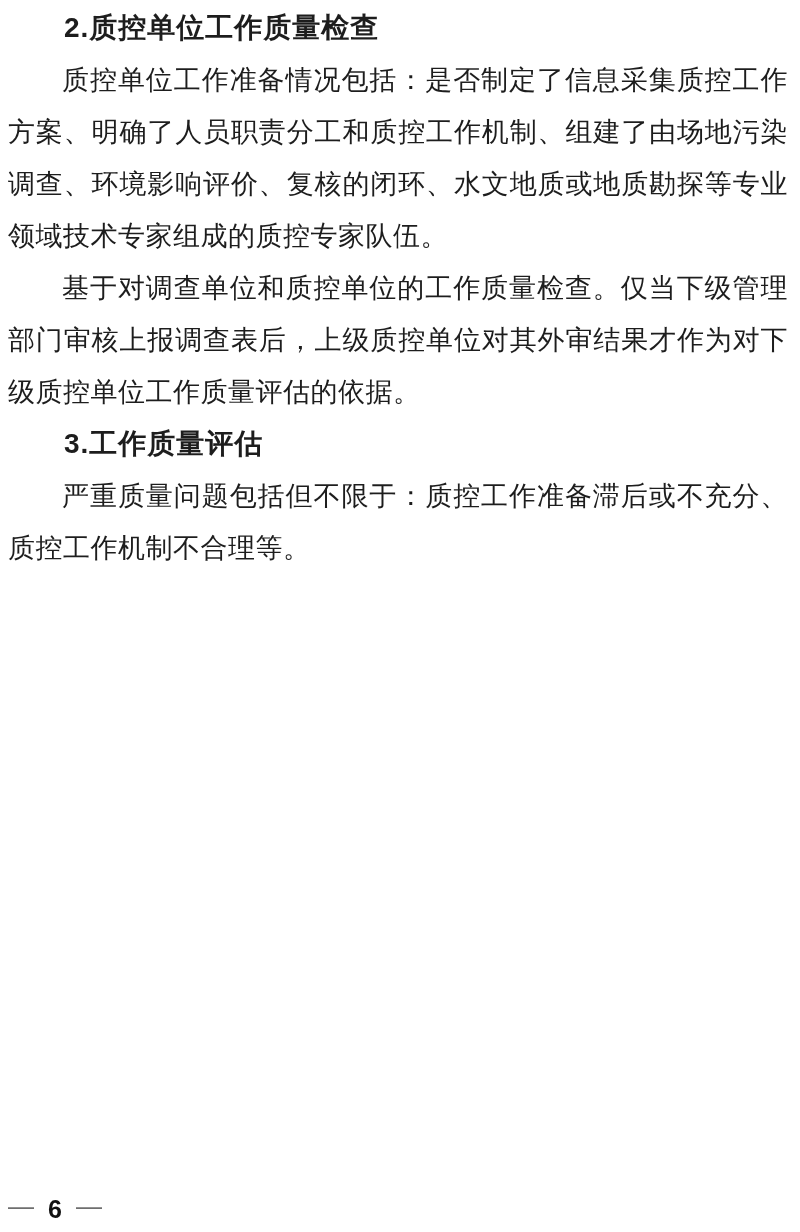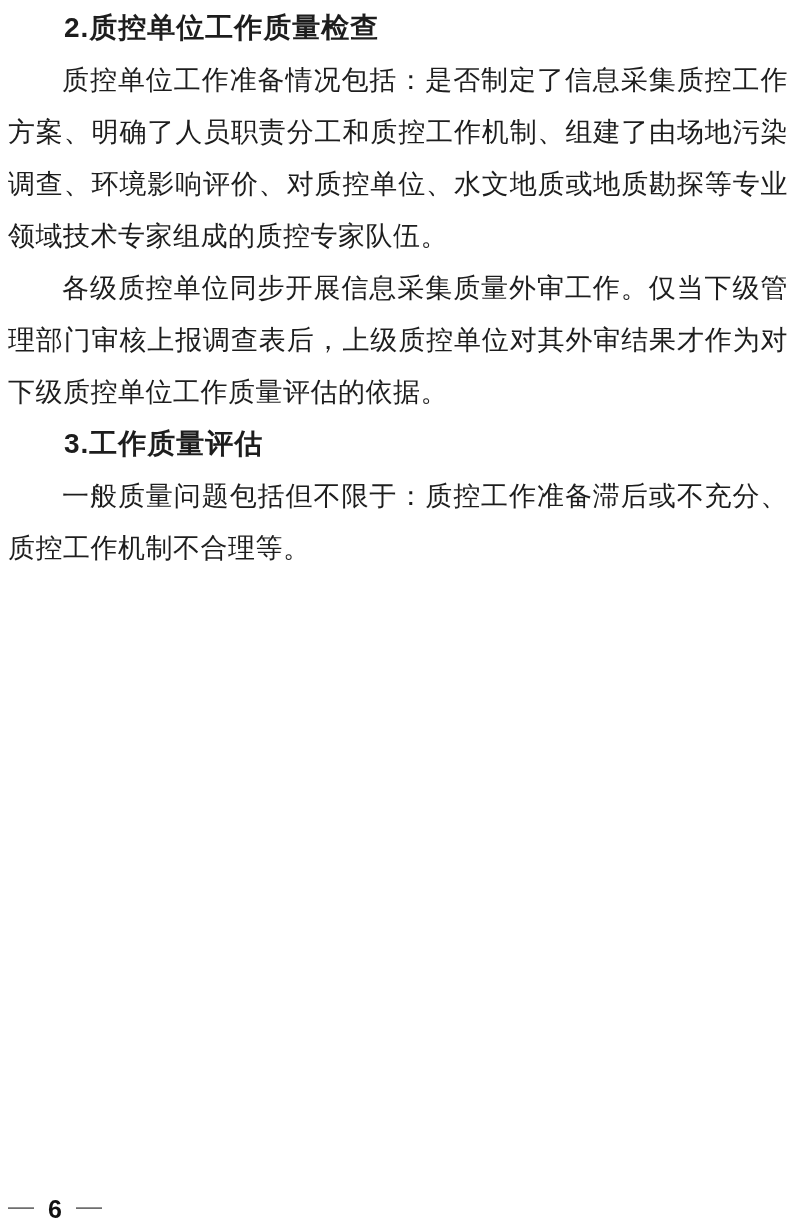--- a/index.html
+++ b/index.html
@@ -62,24 +62,24 @@
     line-height: 26px;
     font-weight: 600;
   }
 </style>
 </head>
 <body>
 
 <div class="page">
   <div class="content">
     <h3 class="heading">2.质控单位工作质量检查</h3>
-    <p class="para">质控单位工作准备情况包括：是否制定了信息采集质控工作方案、明确了人员职责分工和质控工作机制、组建了由场地污染调查、环境影响评价、对质控单位、水文地质或地质勘探等专业领域技术专家组成的质控专家队伍。</p>
-    <p class="para">各级质控单位同步开展信息采集质量外审工作。仅当下级管理部门审核上报调查表后，上级质控单位对其外审结果才作为对下级质控单位工作质量评估的依据。</p>
+    <p class="para">质控单位工作准备情况包括：是否制定了信息采集质控工作方案、明确了人员职责分工和质控工作机制、组建了由场地污染调查、环境影响评价、复核的闭环、水文地质或地质勘探等专业领域技术专家组成的质控专家队伍。</p>
+    <p class="para">基于对调查单位和质控单位的工作质量检查。仅当下级管理部门审核上报调查表后，上级质控单位对其外审结果才作为对下级质控单位工作质量评估的依据。</p>
     <h3 class="heading">3.工作质量评估</h3>
-    <p class="para">一般质量问题包括但不限于：质控工作准备滞后或不充分、质控工作机制不合理等。</p>
+    <p class="para">严重质量问题包括但不限于：质控工作准备滞后或不充分、质控工作机制不合理等。</p>
   </div>
 
   <div class="footer">
     <span class="dash">—</span>
     <span class="page-num">6</span>
     <span class="dash">—</span>
   </div>
 </div>
 
 </body></html>

